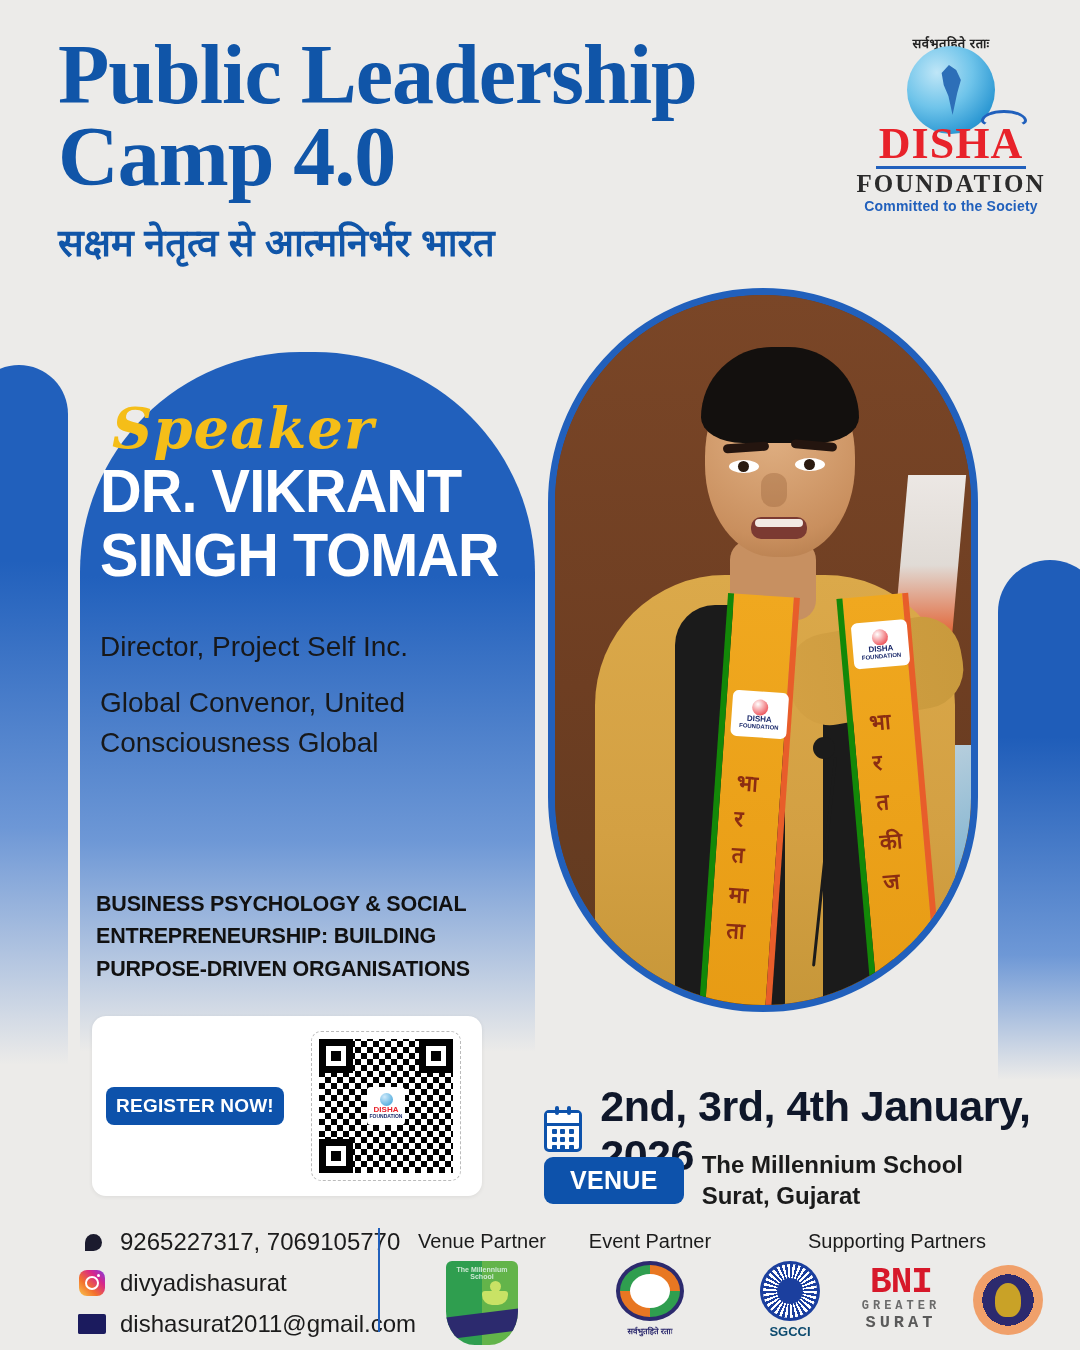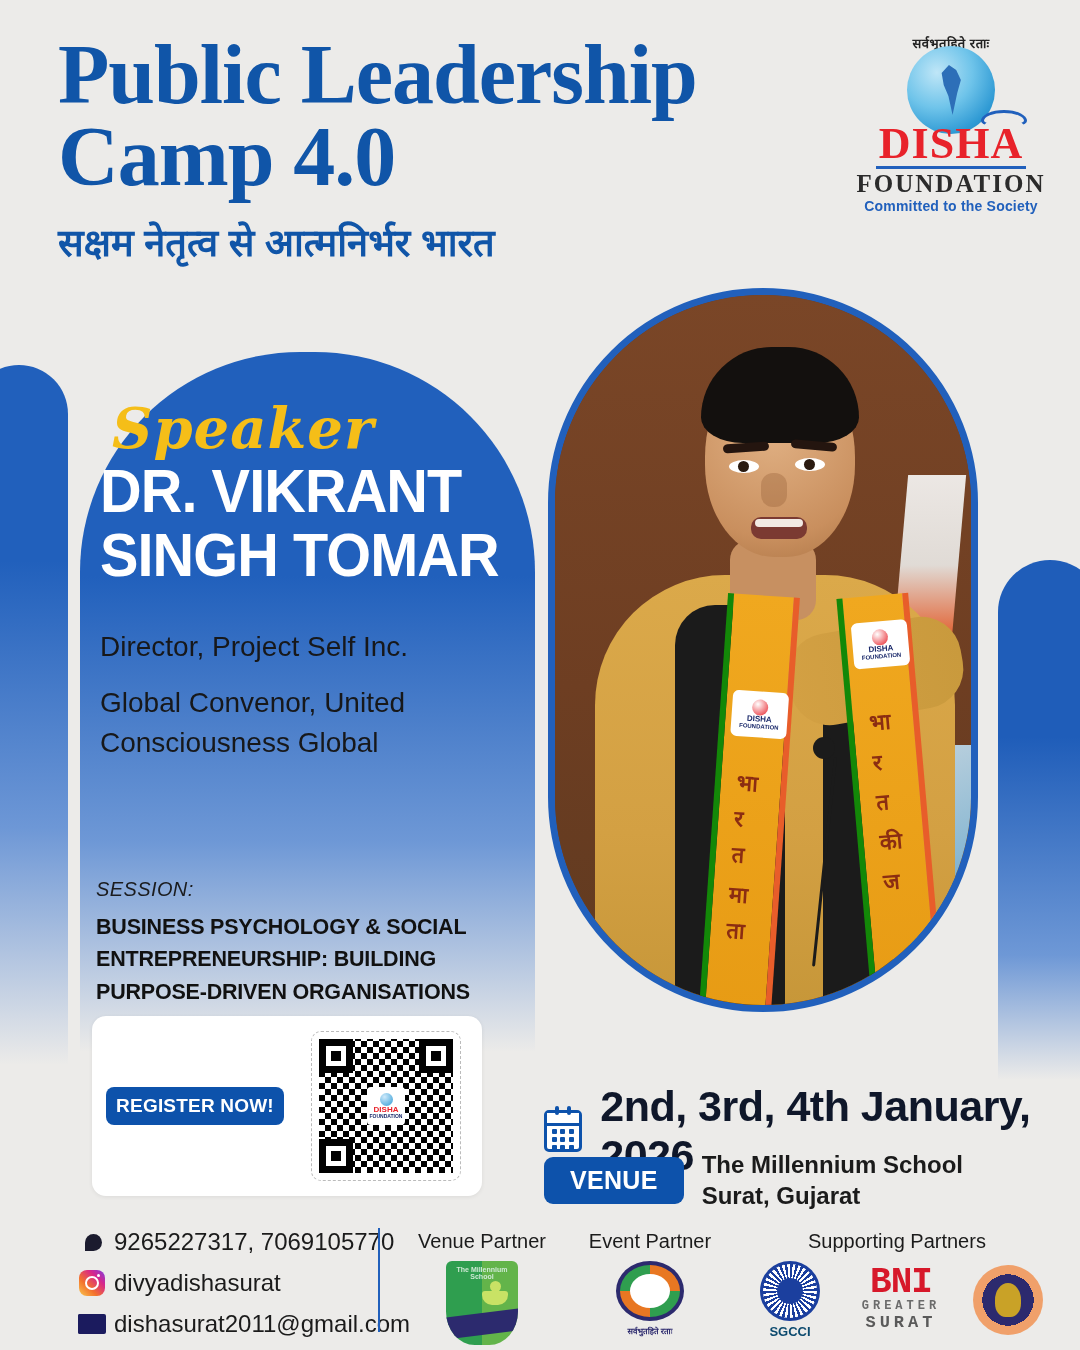--- a/index.html
+++ b/index.html
@@ -177,21 +177,21 @@
      grid-template-columns:repeat(3,1fr); gap:3px;}
   .cal-dots i{ width:5px; height:5px; background:#0d52ab; display:block; border-radius:1px;}
   .date-text{ font-weight:bold; font-size:43px; color:#0f172a; letter-spacing:-.5px; }
   .venue-row{ position:absolute; left:544px; top:1150px; display:flex; align-items:center; gap:18px; z-index:8;}
   .venue-chip{ background:#0d52ab; color:#fff; font-weight:bold; font-size:25px;
      padding:9px 26px; border-radius:9px; letter-spacing:.3px;}
   .venue-text{ font-weight:bold; font-size:24px; line-height:1.28; color:#1b1b1b; }
 
   
   .contacts{ position:absolute; left:78px; top:1228px; z-index:8; }
-  .c-row{ display:flex; align-items:flex-end; gap:8px; margin-bottom:13px; }
+  .c-row{ display:flex; align-items:flex-end; gap:14px; margin-bottom:13px; }
   .c-text{ font-size:24px; color:#1b1b1b; }
   .ic{ width:28px; height:28px; flex:0 0 28px; display:flex; align-items:center; justify-content:center; }
   .ic-phone{ width:17px; height:17px; border-radius:50% 50% 50% 0; background:#1b1b2e; margin-left:3px;}
   .ic-insta{ width:26px; height:26px; border-radius:8px;
     background:linear-gradient(45deg,#f9c74f,#f3722c 35%,#d7268b 70%,#7b3fe4);
     position:relative; }
   .ic-insta::after{ content:""; position:absolute; inset:6px; border:2.6px solid #fff; border-radius:50%; }
   .ic-insta::before{ content:""; position:absolute; right:5px; top:4px; width:3.4px; height:3.4px; background:#fff; border-radius:50%; }
   .ic-mail{ width:28px; height:20px; background:#1b1b5e; border-radius:2px; position:relative; overflow:hidden;}
   .ic-mail::after{ content:""; position:absolute; left:-2px; top:-10px; width:32px; height:21px;
@@ -311,21 +311,20 @@
     <div class="speaker-script">Speaker</div>
     <div class="speaker-name">DR. VIKRANT</div>
     <div class="speaker-name">SINGH TOMAR</div>
     <div class="speaker-role">
       <p>Director, Project Self Inc.</p>
       <p>Global Convenor, United Consciousness Global</p>
     </div>
   </div>
 
   <div class="session">
-    <div class="session-label">SESSION:</div>
     <div class="session-title">BUSINESS PSYCHOLOGY &amp; SOCIAL ENTREPRENEURSHIP: BUILDING PURPOSE-DRIVEN ORGANISATIONS</div>
   </div>
 
   <div class="reg-card">
     <div class="reg-left">
       <div class="reg-btn">REGISTER NOW!</div>
     </div>
     <div class="qr-frame">
       <div class="qr">
         <span class="qr-eye qr-e1"></span>

